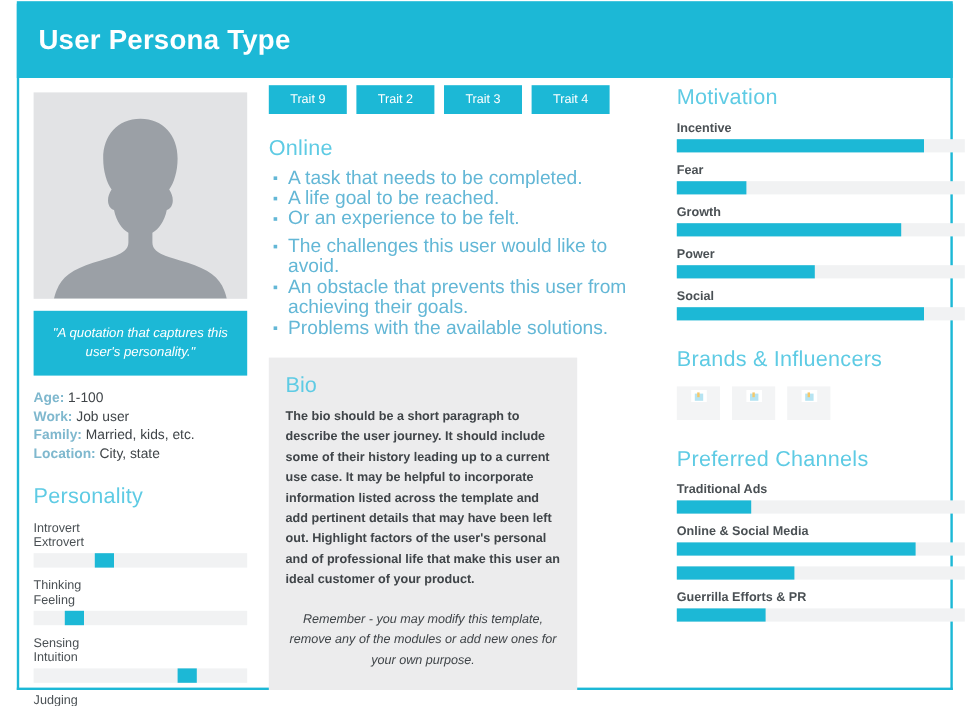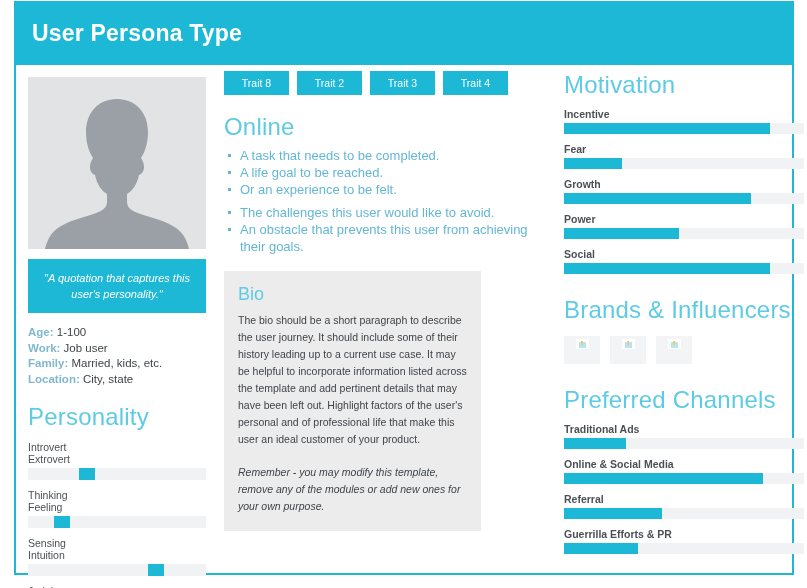--- a/index.html
+++ b/index.html
@@ -83,21 +83,21 @@
     margin-left: 6px;
     font-size: 11.5px;
     line-height: 15.5px;
   }
   .demo-row { white-space: nowrap; }
   .demo-label { color: #7fb8ce; font-weight: bold; }
   .demo-value { color: #3f4448; }
 
   .sec-title {
     color: #5ecbe4;
-    font-size: 24px;
+    font-size: 18px;
     font-weight: normal;
     letter-spacing: 0.2px;
   }
   .personality-head {
     margin-top: 16px;
     margin-left: 6px;
   }
 
   .slider-group { margin-top: 10px; margin-left: 6px; width: 178px; }
   .slider-labels {
@@ -140,21 +140,21 @@
     text-align: center;
   }
   .mid-head { margin-top: 18px; }
   .bullets {
     list-style: none;
     margin-top: 6px;
   }
   .bullets li {
     position: relative;
     padding-left: 16px;
-    font-size: 13px;
+    font-size: 16px;
     line-height: 17px;
     color: #63b7d6;
   }
   .bullets li::before {
     content: "";
     position: absolute;
     left: 4px;
     top: 7px;
     width: 3px;
     height: 3px;
@@ -166,27 +166,29 @@
     background: #ececed;
     padding: 13px 14px 16px 14px;
     width: 257px;
   }
   .bio-title { color: #5ecbe4; font-size: 18px; }
   .bio-text {
     margin-top: 7px;
     font-size: 10.5px;
     line-height: 17px;
     color: #3f4448;
+    font-weight: bold;
   }
   .bio-note {
     margin-top: 16px;
     font-size: 10.5px;
     line-height: 17px;
     color: #3f4448;
     font-style: italic;
+    text-align: center;
   }
 
   
   .col-right {
     position: absolute;
     left: 548px;
     top: 6px;
     width: 244px;
   }
   .bar-item { margin-top: 9px; font-weight: bold; }
@@ -286,36 +288,37 @@
           </div>
           <div class="slider-track">
             <div class="slider-knob" id="knob3" style="left: 55%;"></div>
           </div>
         </div>
       </div>
     </div>
 
     <div class="col-mid">
       <div class="traits-row">
-        <div class="trait-btn">Trait 8</div>
+        <div class="trait-btn">Trait 9</div>
         <div class="trait-btn">Trait 2</div>
         <div class="trait-btn">Trait 3</div>
         <div class="trait-btn">Trait 4</div>
       </div>
 
       <div class="sec-title mid-head">Online</div>
       <ul class="bullets">
         <li>A task that needs to be completed.</li>
         <li>A life goal to be reached.</li>
         <li>Or an experience to be felt.</li>
       </ul>
 
       <ul class="bullets">
         <li>The challenges this user would like to avoid.</li>
         <li>An obstacle that prevents this user from achieving their goals.</li>
+        <li>Problems with the available solutions.</li>
       </ul>
 
       <div class="bio-box">
         <div class="bio-title">Bio</div>
         <div class="bio-text">The bio should be a short paragraph to describe the user journey. It should include some of their history leading up to a current use case. It may be helpful to incorporate information listed across the template and add pertinent details that may have been left out. Highlight factors of the user's personal and of professional life that make this user an ideal customer of your product.</div>
         <div class="bio-note">Remember - you may modify this template, remove any of the modules or add new ones for your own purpose.</div>
       </div>
     </div>
 
     <div class="col-right">
@@ -386,21 +389,20 @@
             <div class="bar-fill" id="cbar0" style="width: 26%;"></div>
           </div>
       </div>
       <div class="bar-item">
         <div class="bar-label">Online &amp; Social Media</div>
         <div class="bar-track">
             <div class="bar-fill" id="cbar1" style="width: 83%;"></div>
           </div>
       </div>
       <div class="bar-item">
-        <div class="bar-label">Referral</div>
         <div class="bar-track">
             <div class="bar-fill" id="cbar2" style="width: 41%;"></div>
           </div>
       </div>
       <div class="bar-item">
         <div class="bar-label">Guerrilla Efforts &amp; PR</div>
         <div class="bar-track">
             <div class="bar-fill" id="cbar3" style="width: 31%;"></div>
           </div>
       </div>

